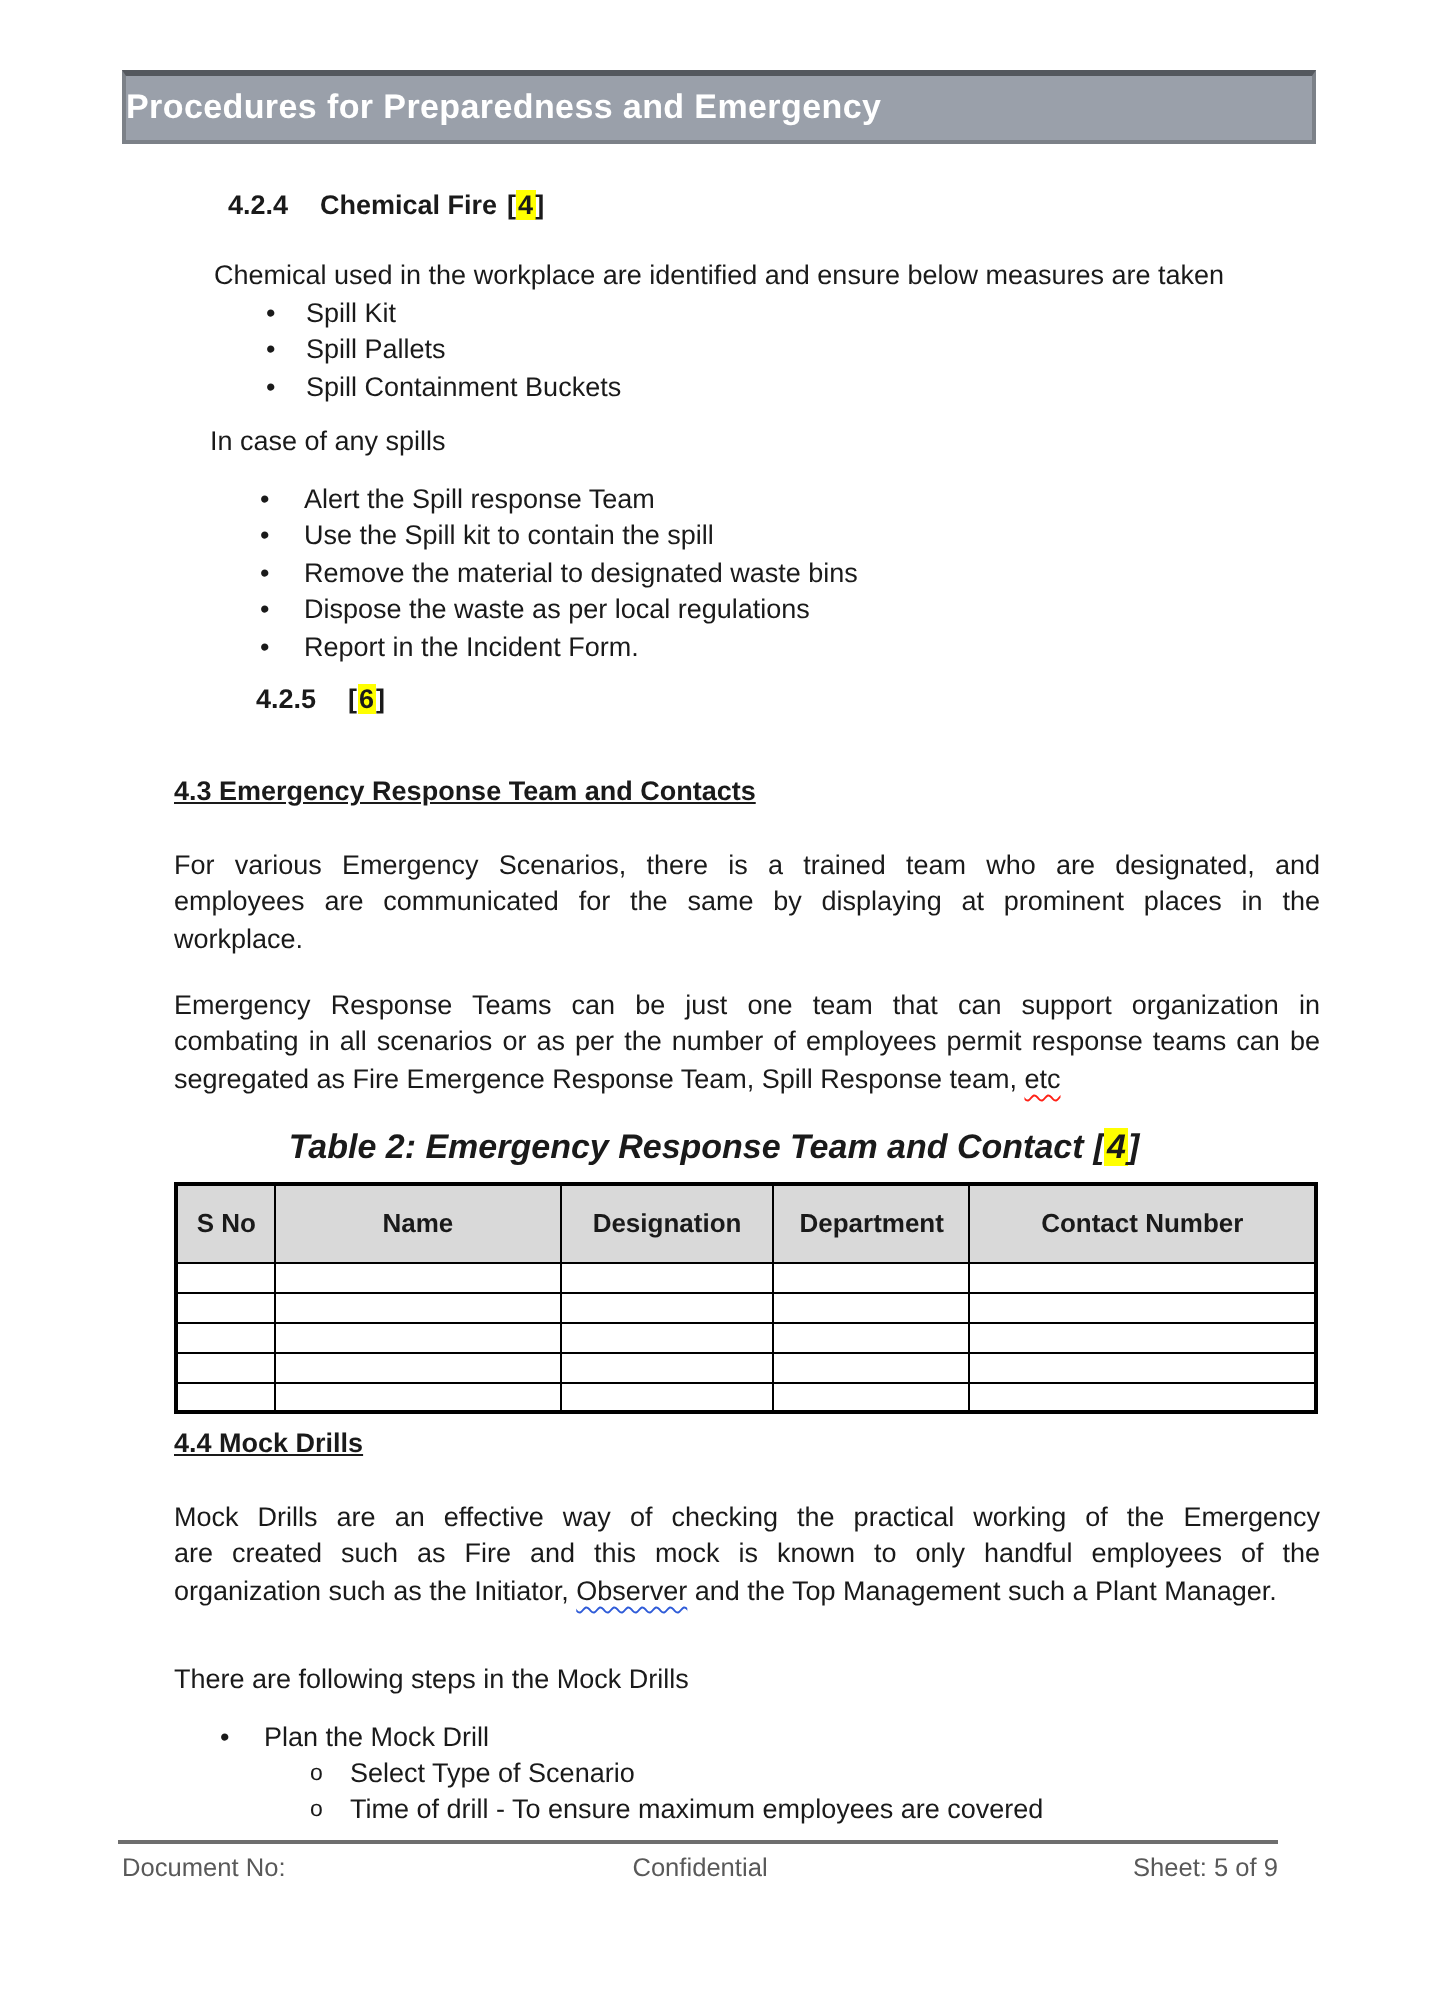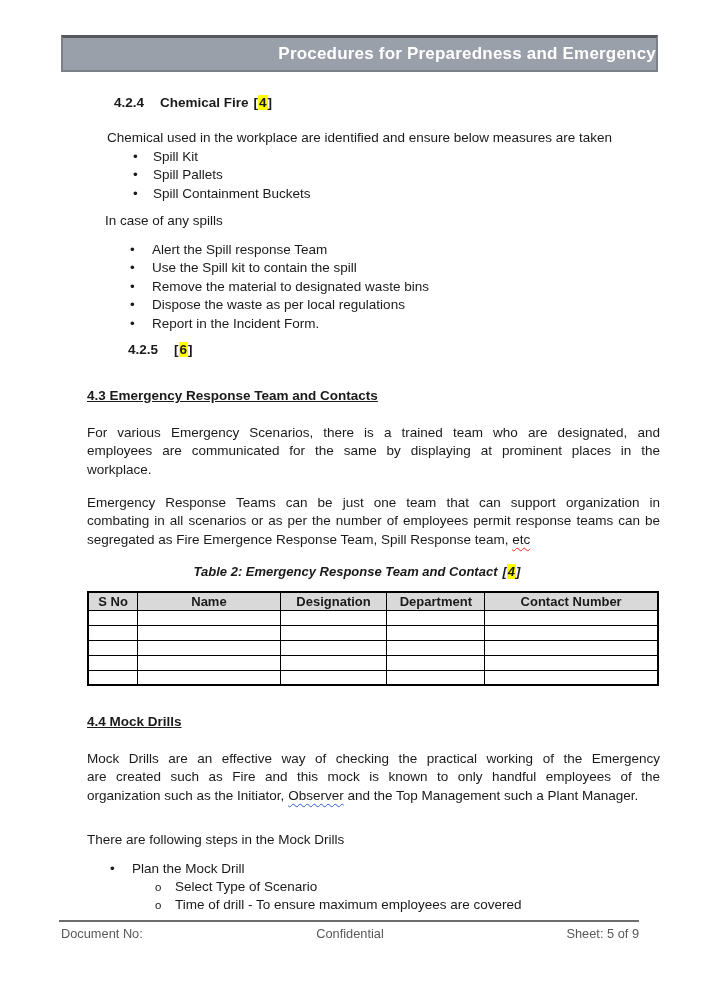--- a/index.html
+++ b/index.html
@@ -13,21 +13,21 @@
     font-size:13.5px;
     overflow:hidden;
     margin:0 auto;
   }
   
   .banner {
     position:absolute; left:61px; top:35px; width:597px; height:37px;
     background:#9aa0aa;
     border:2px solid #7c8188;
     border-top:3px solid #54585e;
-    display:flex; align-items:center; justify-content:flex-end;
+    display:flex; align-items:center; justify-content:flex-start;
   }
   .banner-title { color:#ffffff; font-weight:bold; font-size:17px; letter-spacing:.2px; }
   
   .abs { position:absolute; }
   .h-sub { font-weight:bold; font-size:13.5px; line-height:15px; }
   .h-num { display:inline-block; width:46px; }
   .h-main { font-weight:bold; font-size:13.5px; line-height:15px;text-decoration:underline; }
   .sp { margin-right:5px; }
   .hl { background:#ffff00; padding:0 1px; }
   
@@ -48,28 +48,28 @@
     text-decoration:underline; text-decoration-style:wavy;
     text-decoration-color:#2e5bd8; text-decoration-thickness:1px;
     text-underline-offset:3px;
   }
   
   .blist .li { display:flex; line-height:18.4px; }
   .blist .marker { flex:0 0 20px; }
   .blist.wide .marker { flex:0 0 22px; }
   .sub .marker { flex:0 0 20px; font-size:11.5px; line-height:18.4px; }
   
-  .caption { font-weight:bold; font-style:italic; font-size:13px; text-align:center; }
+  .caption { font-weight:bold; font-style:italic; font-size:17px; text-align:center; }
   table.contacts {
     border-collapse:collapse; width:572px;
     border:2px solid #000;
   }
   table.contacts th {
     background:#d9d9d9; font-weight:bold; font-size:13px;
-    border:1px solid #000; height:18px; text-align:center; vertical-align:middle;
+    border:1px solid #000; height:39px; text-align:center; vertical-align:middle;
   }
   table.contacts td { border:1px solid #000; height:15px; }
   
   .footer-rule { position:absolute; left:59px; top:920px; width:580px; border-top:2px solid #6e6e6e; }
   .footer-row {
     position:absolute; left:59px; width:580px;
     display:flex; color:#595959; font-size:12.8px; line-height:16px;
   }
   .footer-row .fl { flex:1; text-align:left; padding-left:2px; }
   .footer-row .fc { flex:1; text-align:center; }

